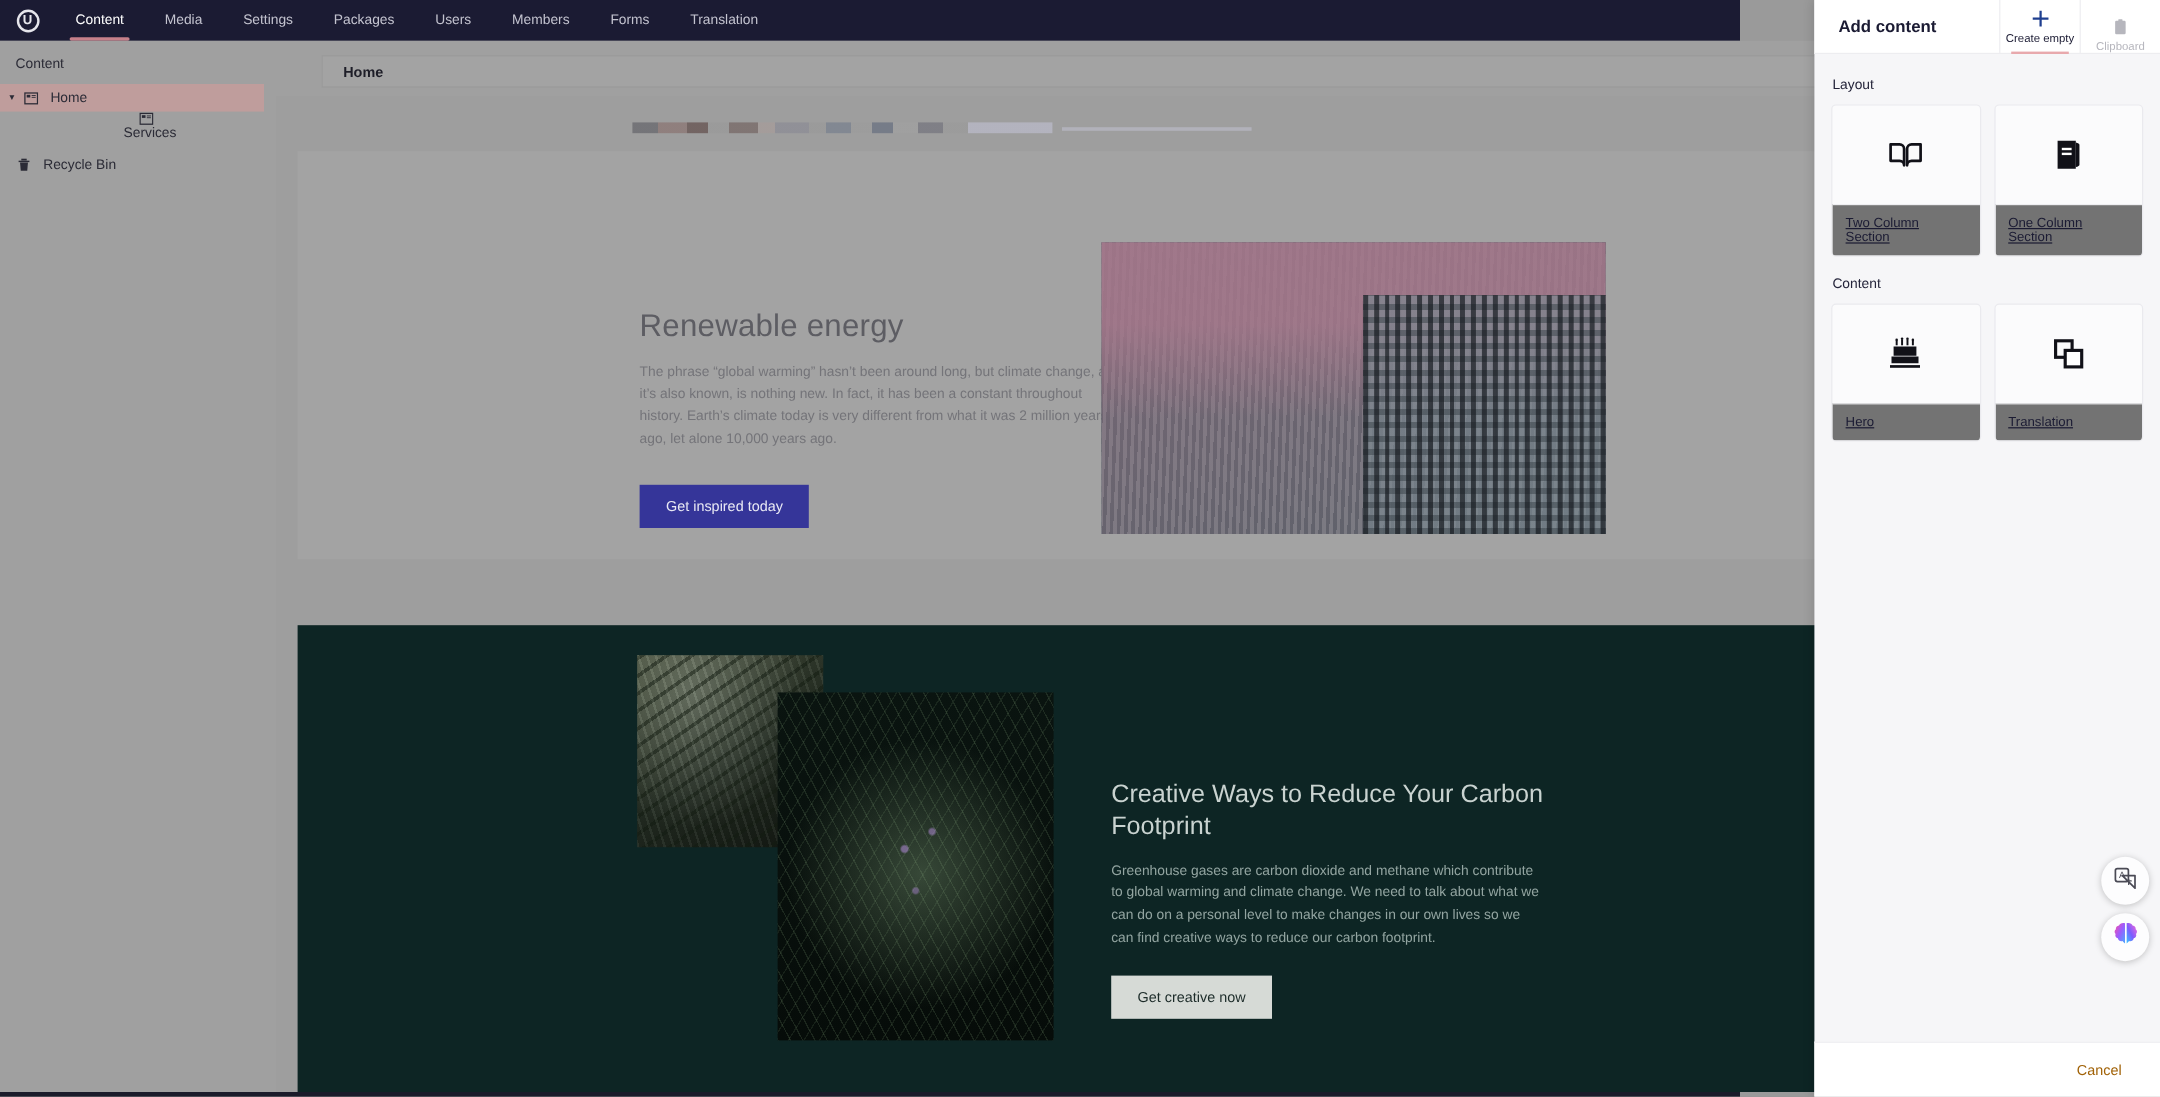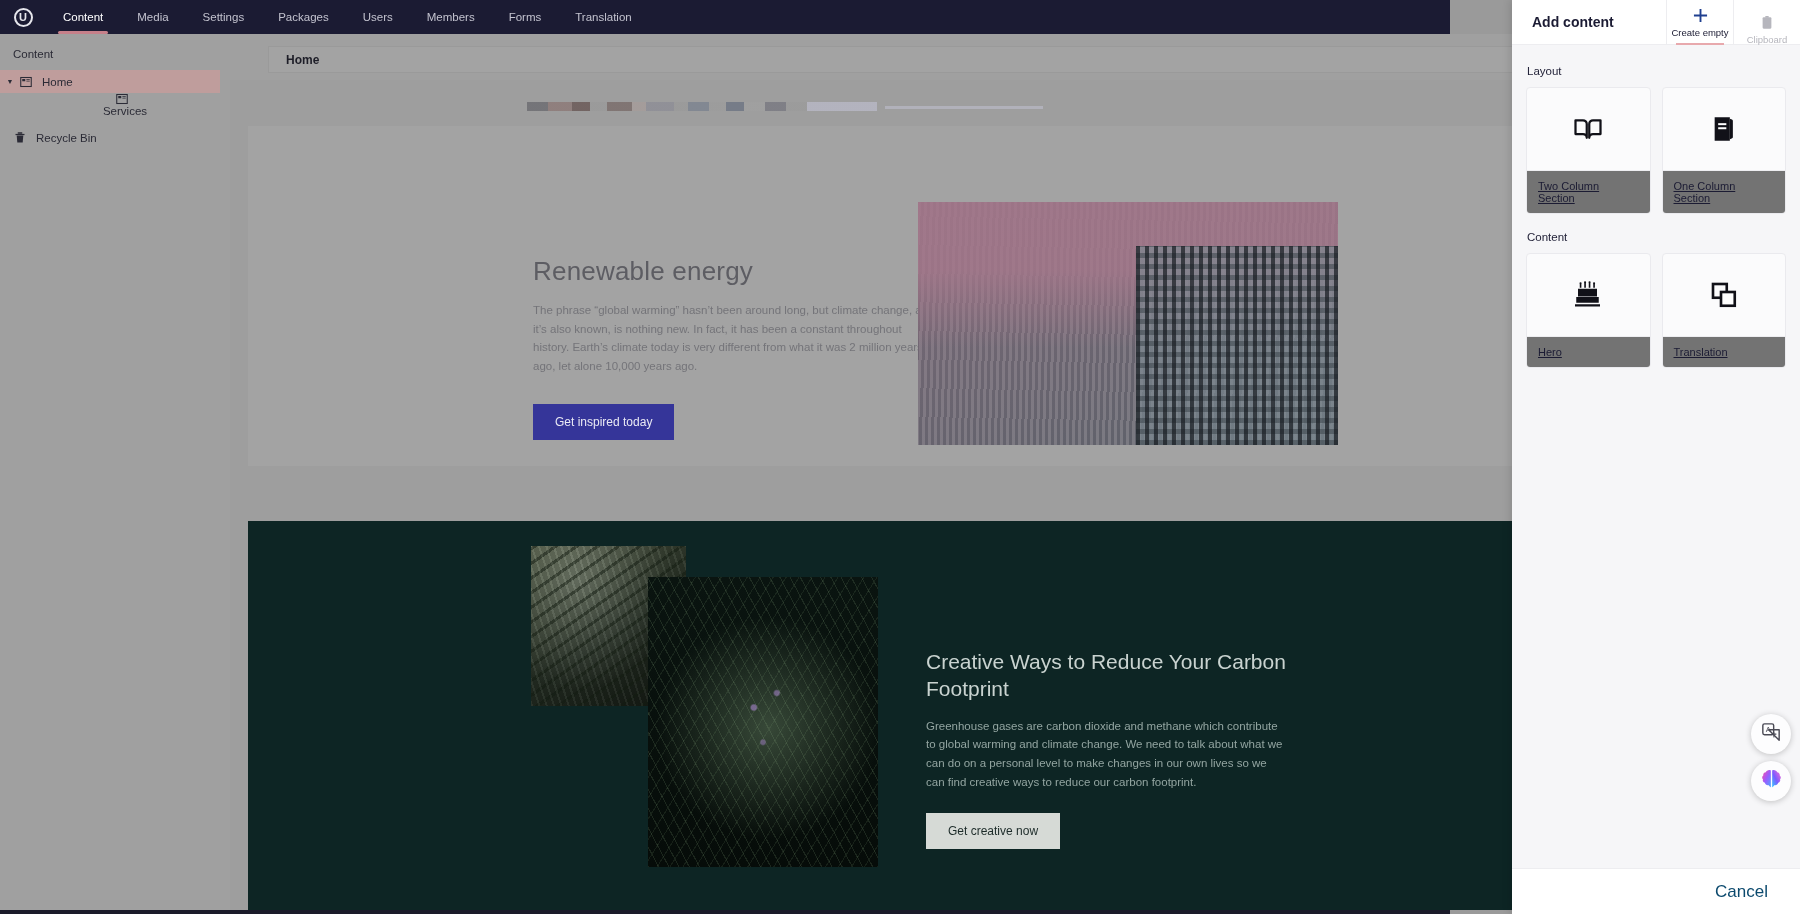--- a/index.html
+++ b/index.html
@@ -207,21 +207,21 @@
     padding: 9px 11px; font-size: 11px; color: #1b1b33; text-decoration: underline;
   }
 
   .panel-foot {
     position: absolute; left: 0; right: 0; bottom: 0; height: 46px;
     background: #ffffff; border-top: 1px solid #ededf0;
     display: flex; align-items: center; justify-content: flex-end;
     padding-right: 20px;
   }
   .cancel-btn {
-    font-size: 17px; color: #0c4a6e; background: transparent;
+    font-size: 12px; color: #a16207; background: transparent;
     border: none; cursor: pointer; padding: 8px 12px;
   }
 
   
   .fab {
     position: absolute; right: 9px; width: 40px; height: 40px; border-radius: 50%;
     background: #fdfdfe; box-shadow: 0 1px 6px rgba(0,0,0,.22);
     display: flex; align-items: center; justify-content: center; cursor: pointer;
   }
   .fab-translate { bottom: 160px; }

